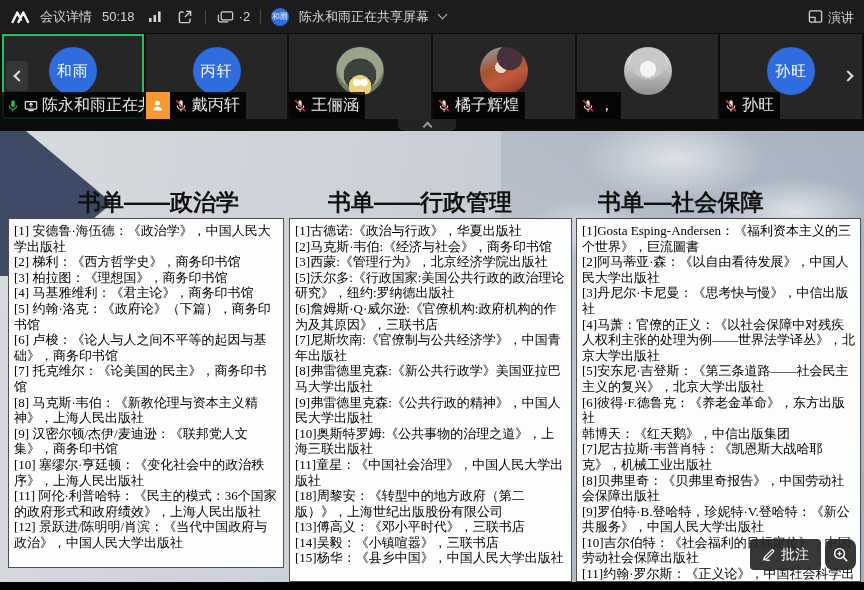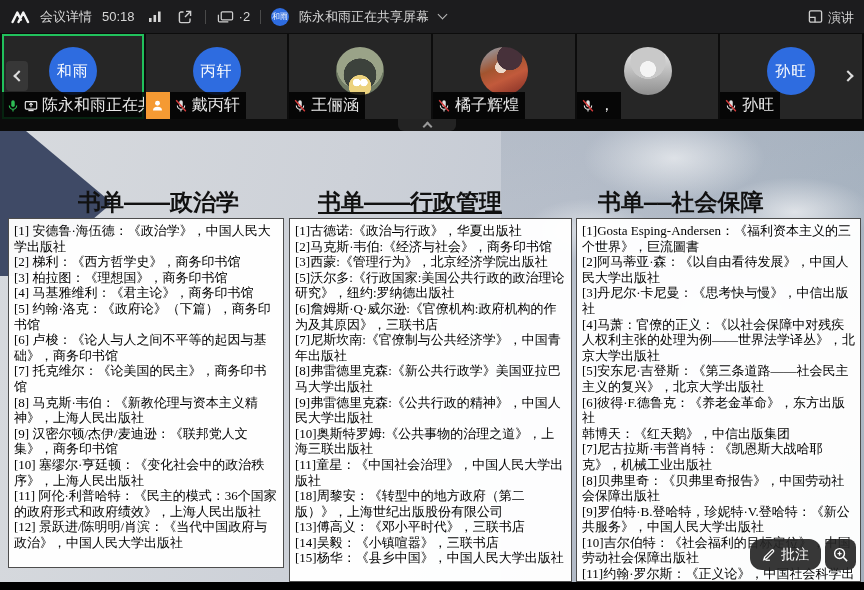--- a/index.html
+++ b/index.html
@@ -68,33 +68,33 @@
              radial-gradient(ellipse 90px 45px at 68% 22%, rgba(255,255,255,.75), rgba(255,255,255,0) 70%),
              radial-gradient(ellipse 120px 55px at 85% 40%, rgba(250,250,252,.7), rgba(255,255,255,0) 70%),
              linear-gradient(100deg, #d7dade 0%, #cdd1d8 38%, #c4cad4 62%, #aebaC6 100%); }
   .slide::before { content:""; position:absolute; left:58%; top:0; width:42%; height:100%;
              background:linear-gradient(180deg, rgba(125,140,160,.25), rgba(150,160,175,.12) 60%, rgba(120,130,150,.2));
              pointer-events:none; }
   .deco-arrow { position:absolute; left:0; top:0; width:112px; height:145px; background:#3f4a66;
                 clip-path:polygon(0 0, 26px 0, 112px 72px, 26px 145px, 0 145px); }
   .col-header { position:absolute; top:56px; height:32px; font-size:23px; font-weight:bold; color:#111;
                 font-family:"Liberation Sans",sans-serif; white-space:nowrap; z-index:2; }
-  .h1 { left:78px; } .h2 { left:318px;text-decoration:underline; } .h3 { left:598px;font-family:Liberation Mono, monospace; }
+  .h1 { left:78px; } .h2 { left:328px; } .h3 { left:598px;font-family:Liberation Mono, monospace; }
   .book-box { position:absolute; top:87px; background:rgba(255,255,255,.97); border:1px solid #4d4d4d;
               padding:4px 5px; font-family:"Liberation Serif","DejaVu Serif",serif; font-size:13px;
               line-height:15.6px; color:#000; overflow:hidden; z-index:1; }
   .b1 { left:8px;  width:276px; height:350px; }
   .b2 { left:289px; width:283px; height:364px; }
   .b3 { left:576px; width:285px; height:364px; }
   .book-box p { margin:0; }
 
   
   .float-tools { position:absolute; right:8px; bottom:12px; display:flex; gap:4px; z-index:10; }
   .annotate-btn { display:flex; align-items:center; gap:5px; background:rgba(38,38,38,.92); color:#fff;
-                  font-size:14px; padding:6px 12px; border-radius:12px; }
+                  font-size:14px; padding:6px 12px; border-radius:4px; }
   .zoom-btn { width:31px; height:31px; border-radius:8px; background:rgba(38,38,38,.92);
               display:flex; align-items:center; justify-content:center; }
 
   .bottombar { position:absolute; left:0; top:582px; width:864px; height:8px; background:#000; }
 </style>
 </head>
 <body>
 
 <div class="app">
 

